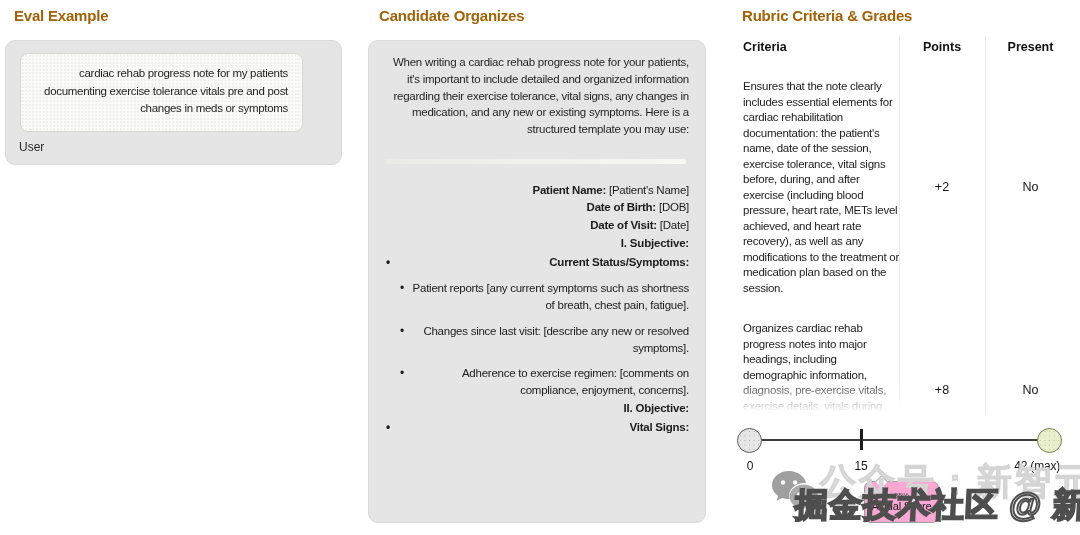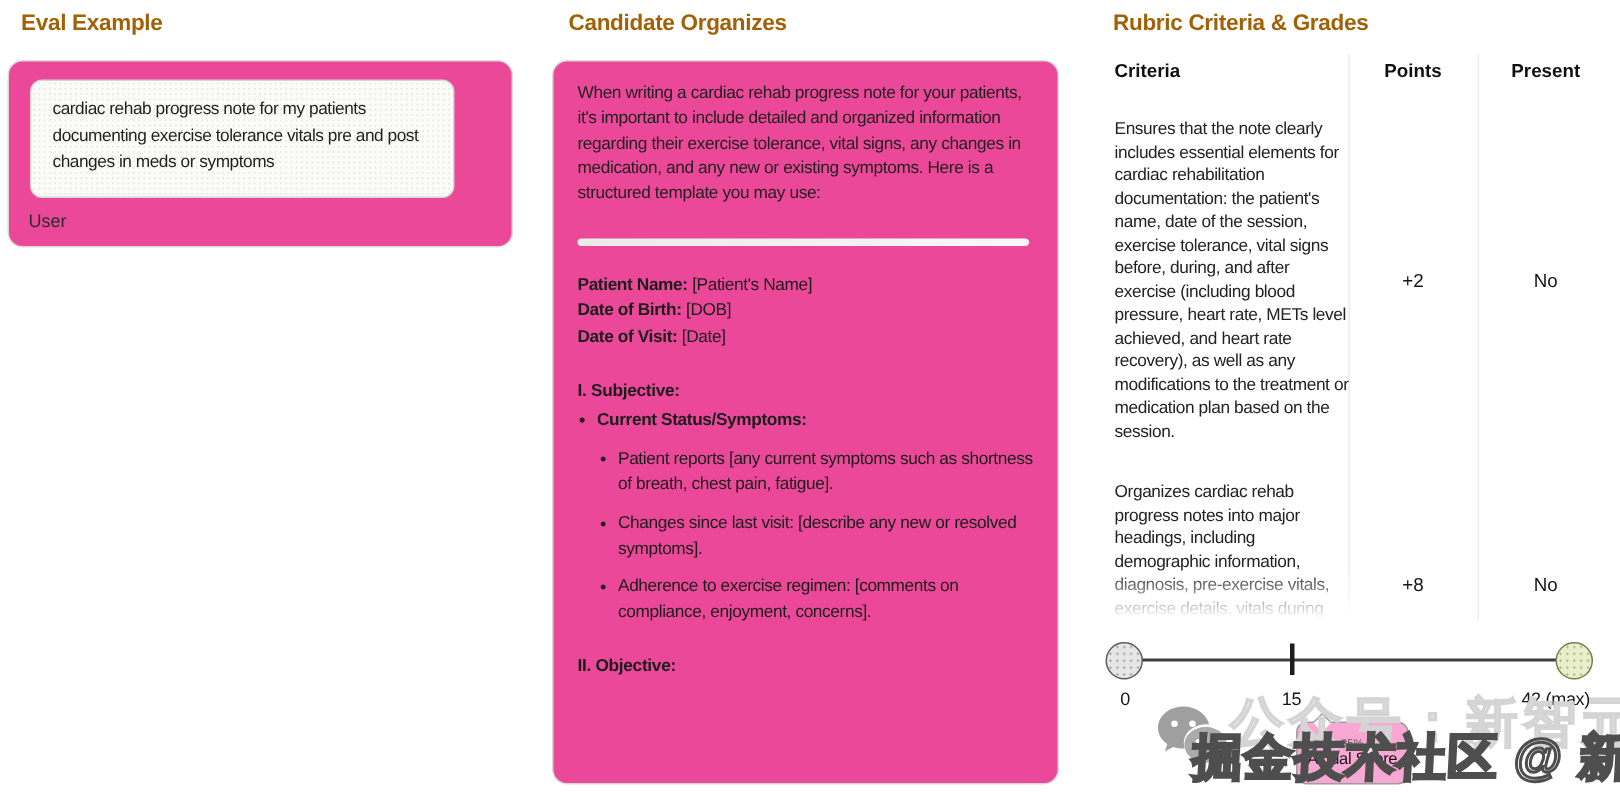--- a/index.html
+++ b/index.html
@@ -2,42 +2,42 @@
 <html><head>
 <meta charset="utf-8">
 <style>
   * { margin:0; padding:0; box-sizing:border-box; }
   html,body { width:1080px; height:535px; background:#ffffff; overflow:hidden;
     font-family:"Liberation Sans","DejaVu Sans",sans-serif; color:#1c1c1c; }
   .page { position:relative; width:1080px; height:535px; }
 
   .col-title { position:absolute; top:7px; font-size:15px; font-weight:700; color:#a16207; letter-spacing:-0.2px; }
 
-  .card { position:absolute; background:#ec4899; border:1px solid #d9d9d9; border-radius:10px; }
+  .card { position:absolute; background:#e5e5e5; border:1px solid #d9d9d9; border-radius:10px;text-align:right; }
 
   
   #evalTitle { left:14px; }
   #evalCard { left:5px; top:40px; width:337px; height:125px; }
   .bubble { position:absolute; left:14px; top:12px; width:283px; height:79px; overflow:hidden;
     border:1px solid #d6d6d2; border-radius:8px; padding:11px 14px;
     background-color:#fbfbf9;
     background-image:radial-gradient(#e7e7e2 0.6px, transparent 0.7px);
     background-size:3.5px 3.5px;
     font-size:11.5px; line-height:17.5px; letter-spacing:-0.3px; color:#1f1f1f; }
   .role { position:absolute; left:13px; top:99px; font-size:12px; color:#2b2b2b; }
 
   
   #respTitle { left:379px; }
   #respCard { left:368px; top:40px; width:338px; height:483px; padding:13px 16px; overflow:hidden; }
   #respCard .intro { font-size:11.5px; line-height:16.8px; letter-spacing:-0.25px; color:#1f1f1f; }
   .soft-divider { margin-top:21px; height:5px; width:99%; border-radius:3px;
     background:linear-gradient(90deg,#eaeae8 0%,#f1f1ef 55%,#f8f8f6 100%); }
   .fields { margin-top:18px; font-size:11.5px; line-height:17.5px; letter-spacing:-0.25px; }
   .fields b { font-weight:700; margin-right:3px; }
-  .sec { margin-top:21px; font-size:11.5px; font-weight:700; letter-spacing:-0.2px; }
+  .sec { margin-top:3px; font-size:11.5px; font-weight:700; letter-spacing:-0.2px; }
   .li { position:relative; font-size:11.5px; line-height:16.8px; letter-spacing:-0.25px; }
   .li::before { content:"\2022"; position:absolute; left:1px; top:0; font-size:12px; }
   .l1 { margin-top:5px; padding-left:13px; font-weight:700; }
   .l2 { margin-top:9px; margin-left:14px; padding-left:13px; }
 
   
   #rubricTitle { left:742px; }
   .rubric { position:absolute; left:742px; top:36px; width:334px; height:380px; }
   .rubric .vline { position:absolute; top:0; width:1px; height:378px; background:#ececec; }
   #vline1 { left:157px; } #vline2 { left:243px; }
@@ -110,20 +110,21 @@
       <div><b>Patient Name:</b><span>[Patient's Name]</span></div>
       <div><b>Date of Birth:</b><span>[DOB]</span></div>
       <div><b>Date of Visit:</b><span>[Date]</span></div>
     </div>
     <p class="sec">I. Subjective:</p>
     <div class="li l1">Current Status/Symptoms:</div>
     <div class="li l2">Patient reports [any current symptoms such as shortness of breath, chest pain, fatigue].</div>
     <div class="li l2">Changes since last visit: [describe any new or resolved symptoms].</div>
     <div class="li l2">Adherence to exercise regimen: [comments on compliance, enjoyment, concerns].</div>
     <p class="sec">II. Objective:</p>
+    <div class="li l1">Vital Signs:</div>
   </div>
 
   <div class="col-title" id="rubricTitle">Rubric Criteria &amp; Grades</div>
   <div class="rubric">
     <div class="vline" id="vline1"></div>
     <div class="vline" id="vline2"></div>
     <div class="hcell hcrit">Criteria</div>
     <div class="hcell hpts">Points</div>
     <div class="hcell hpre">Present</div>
 

